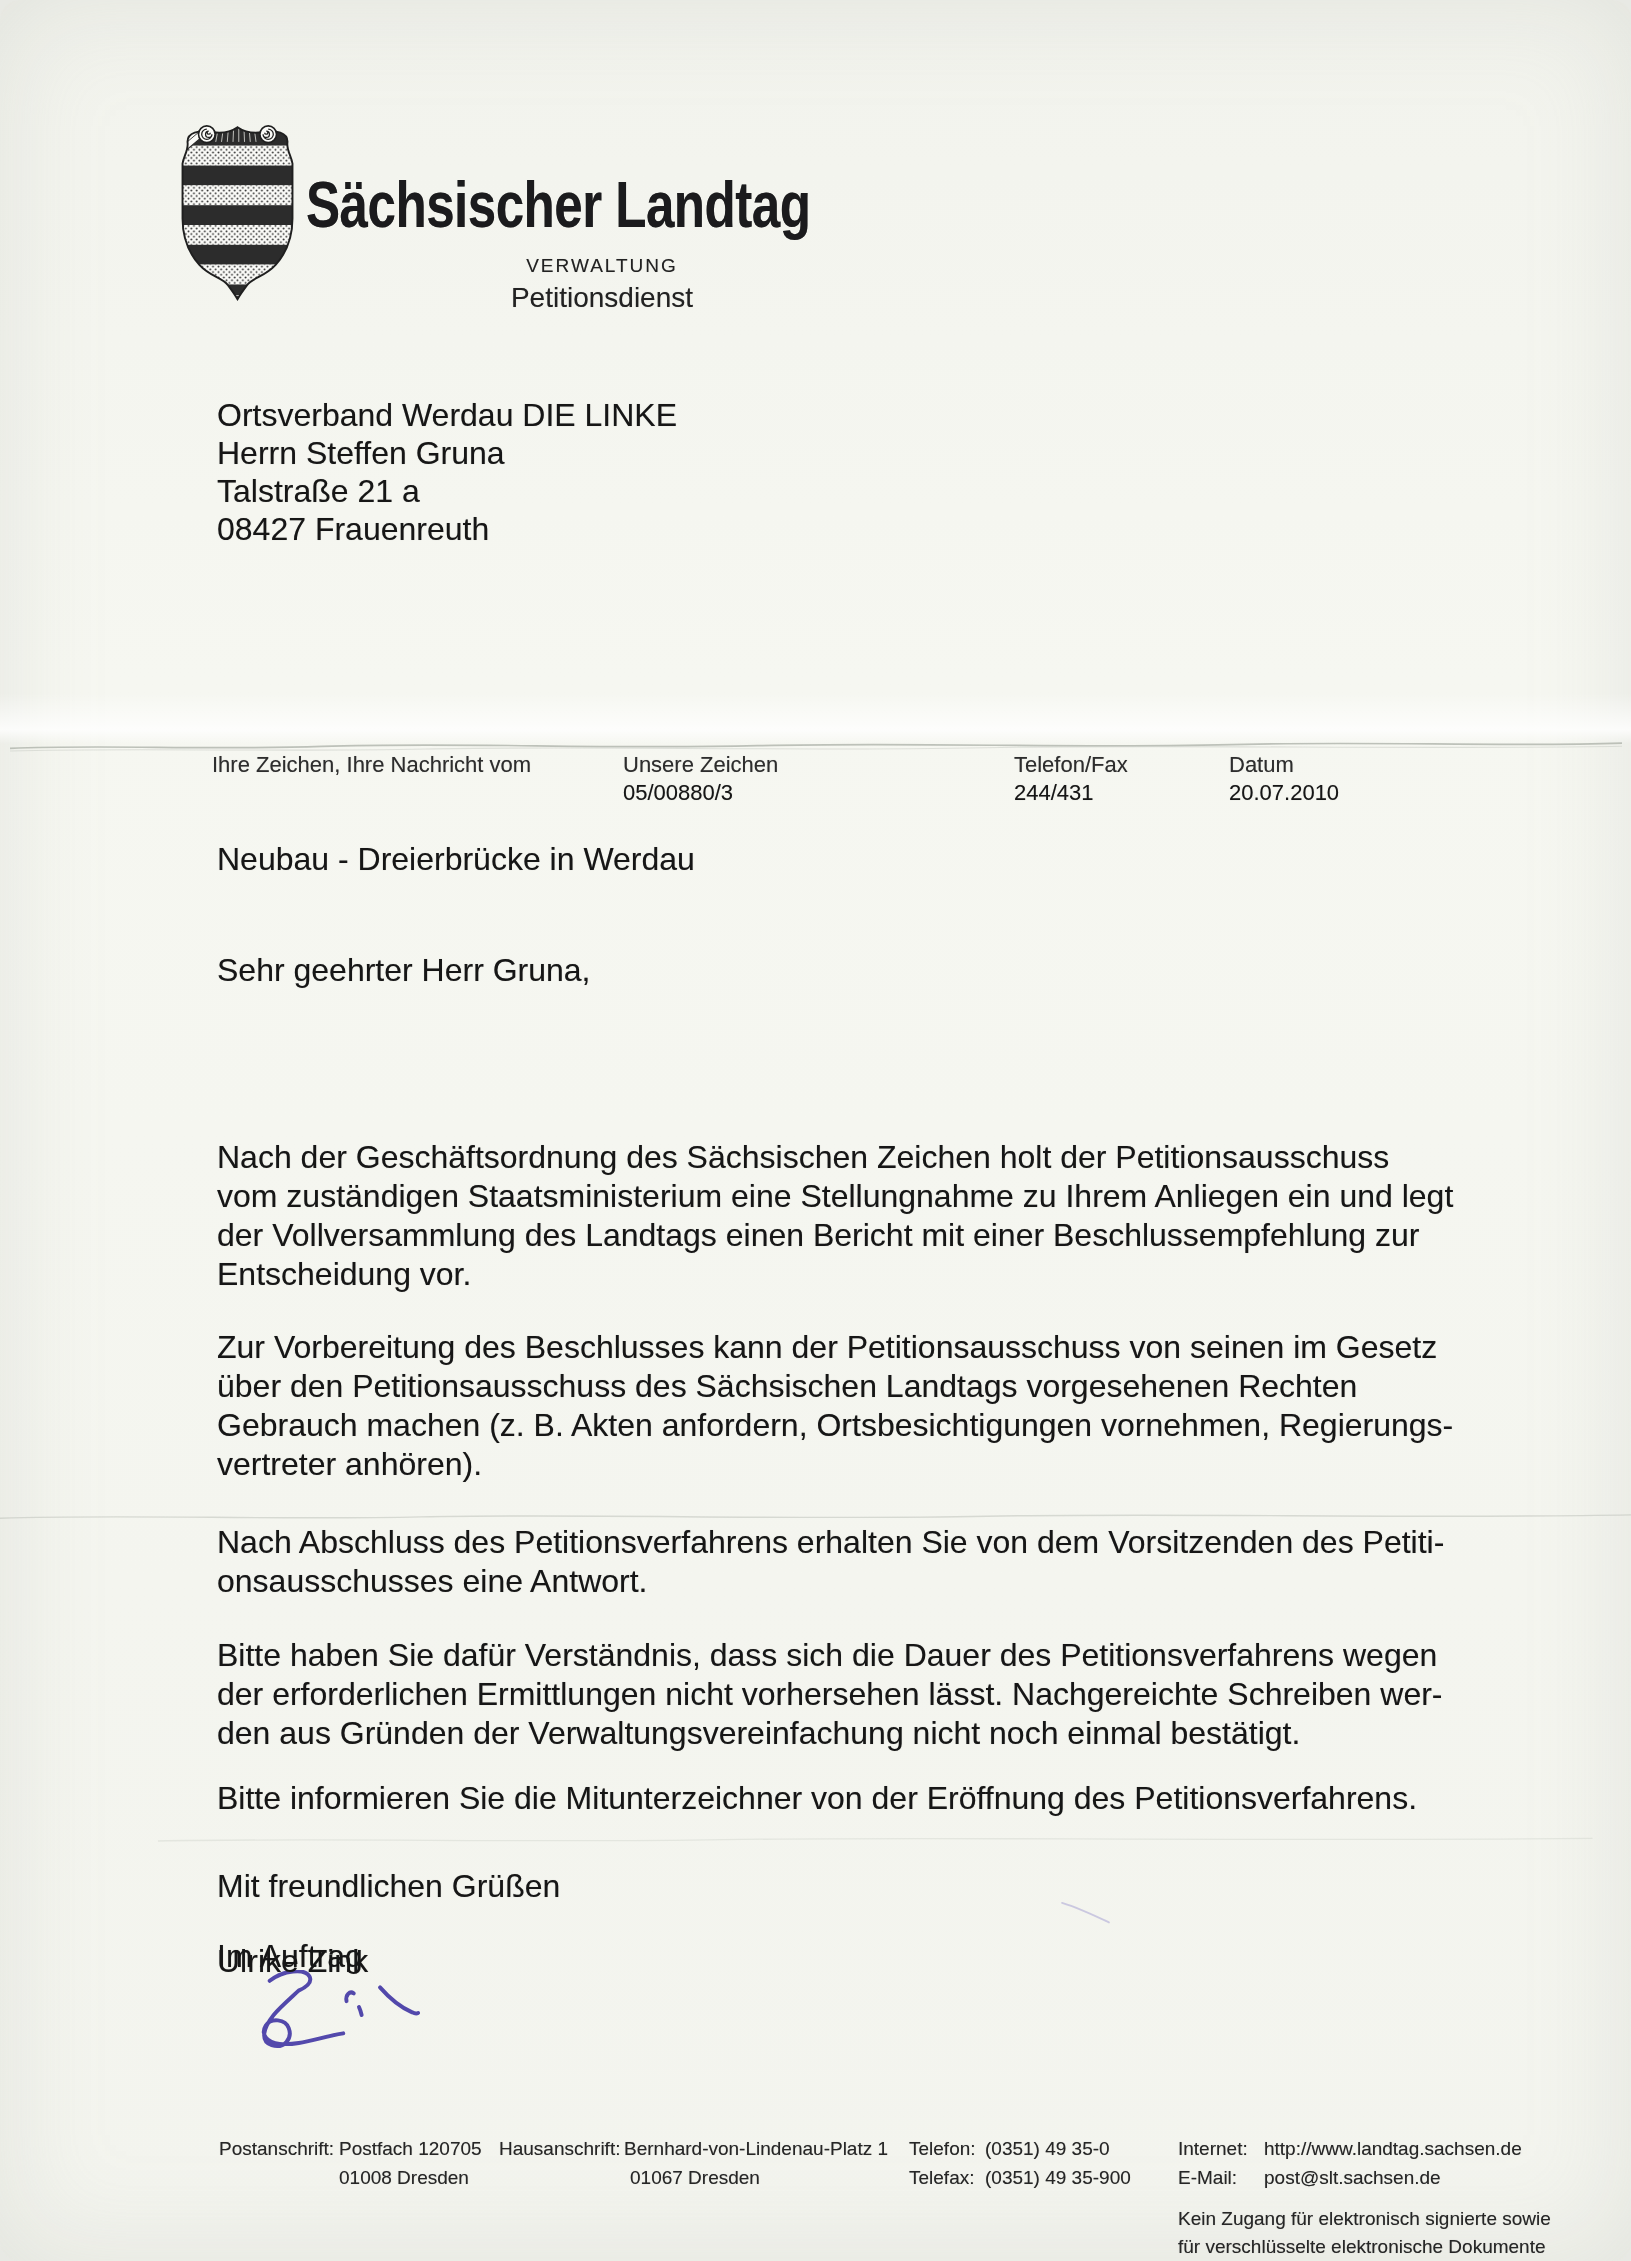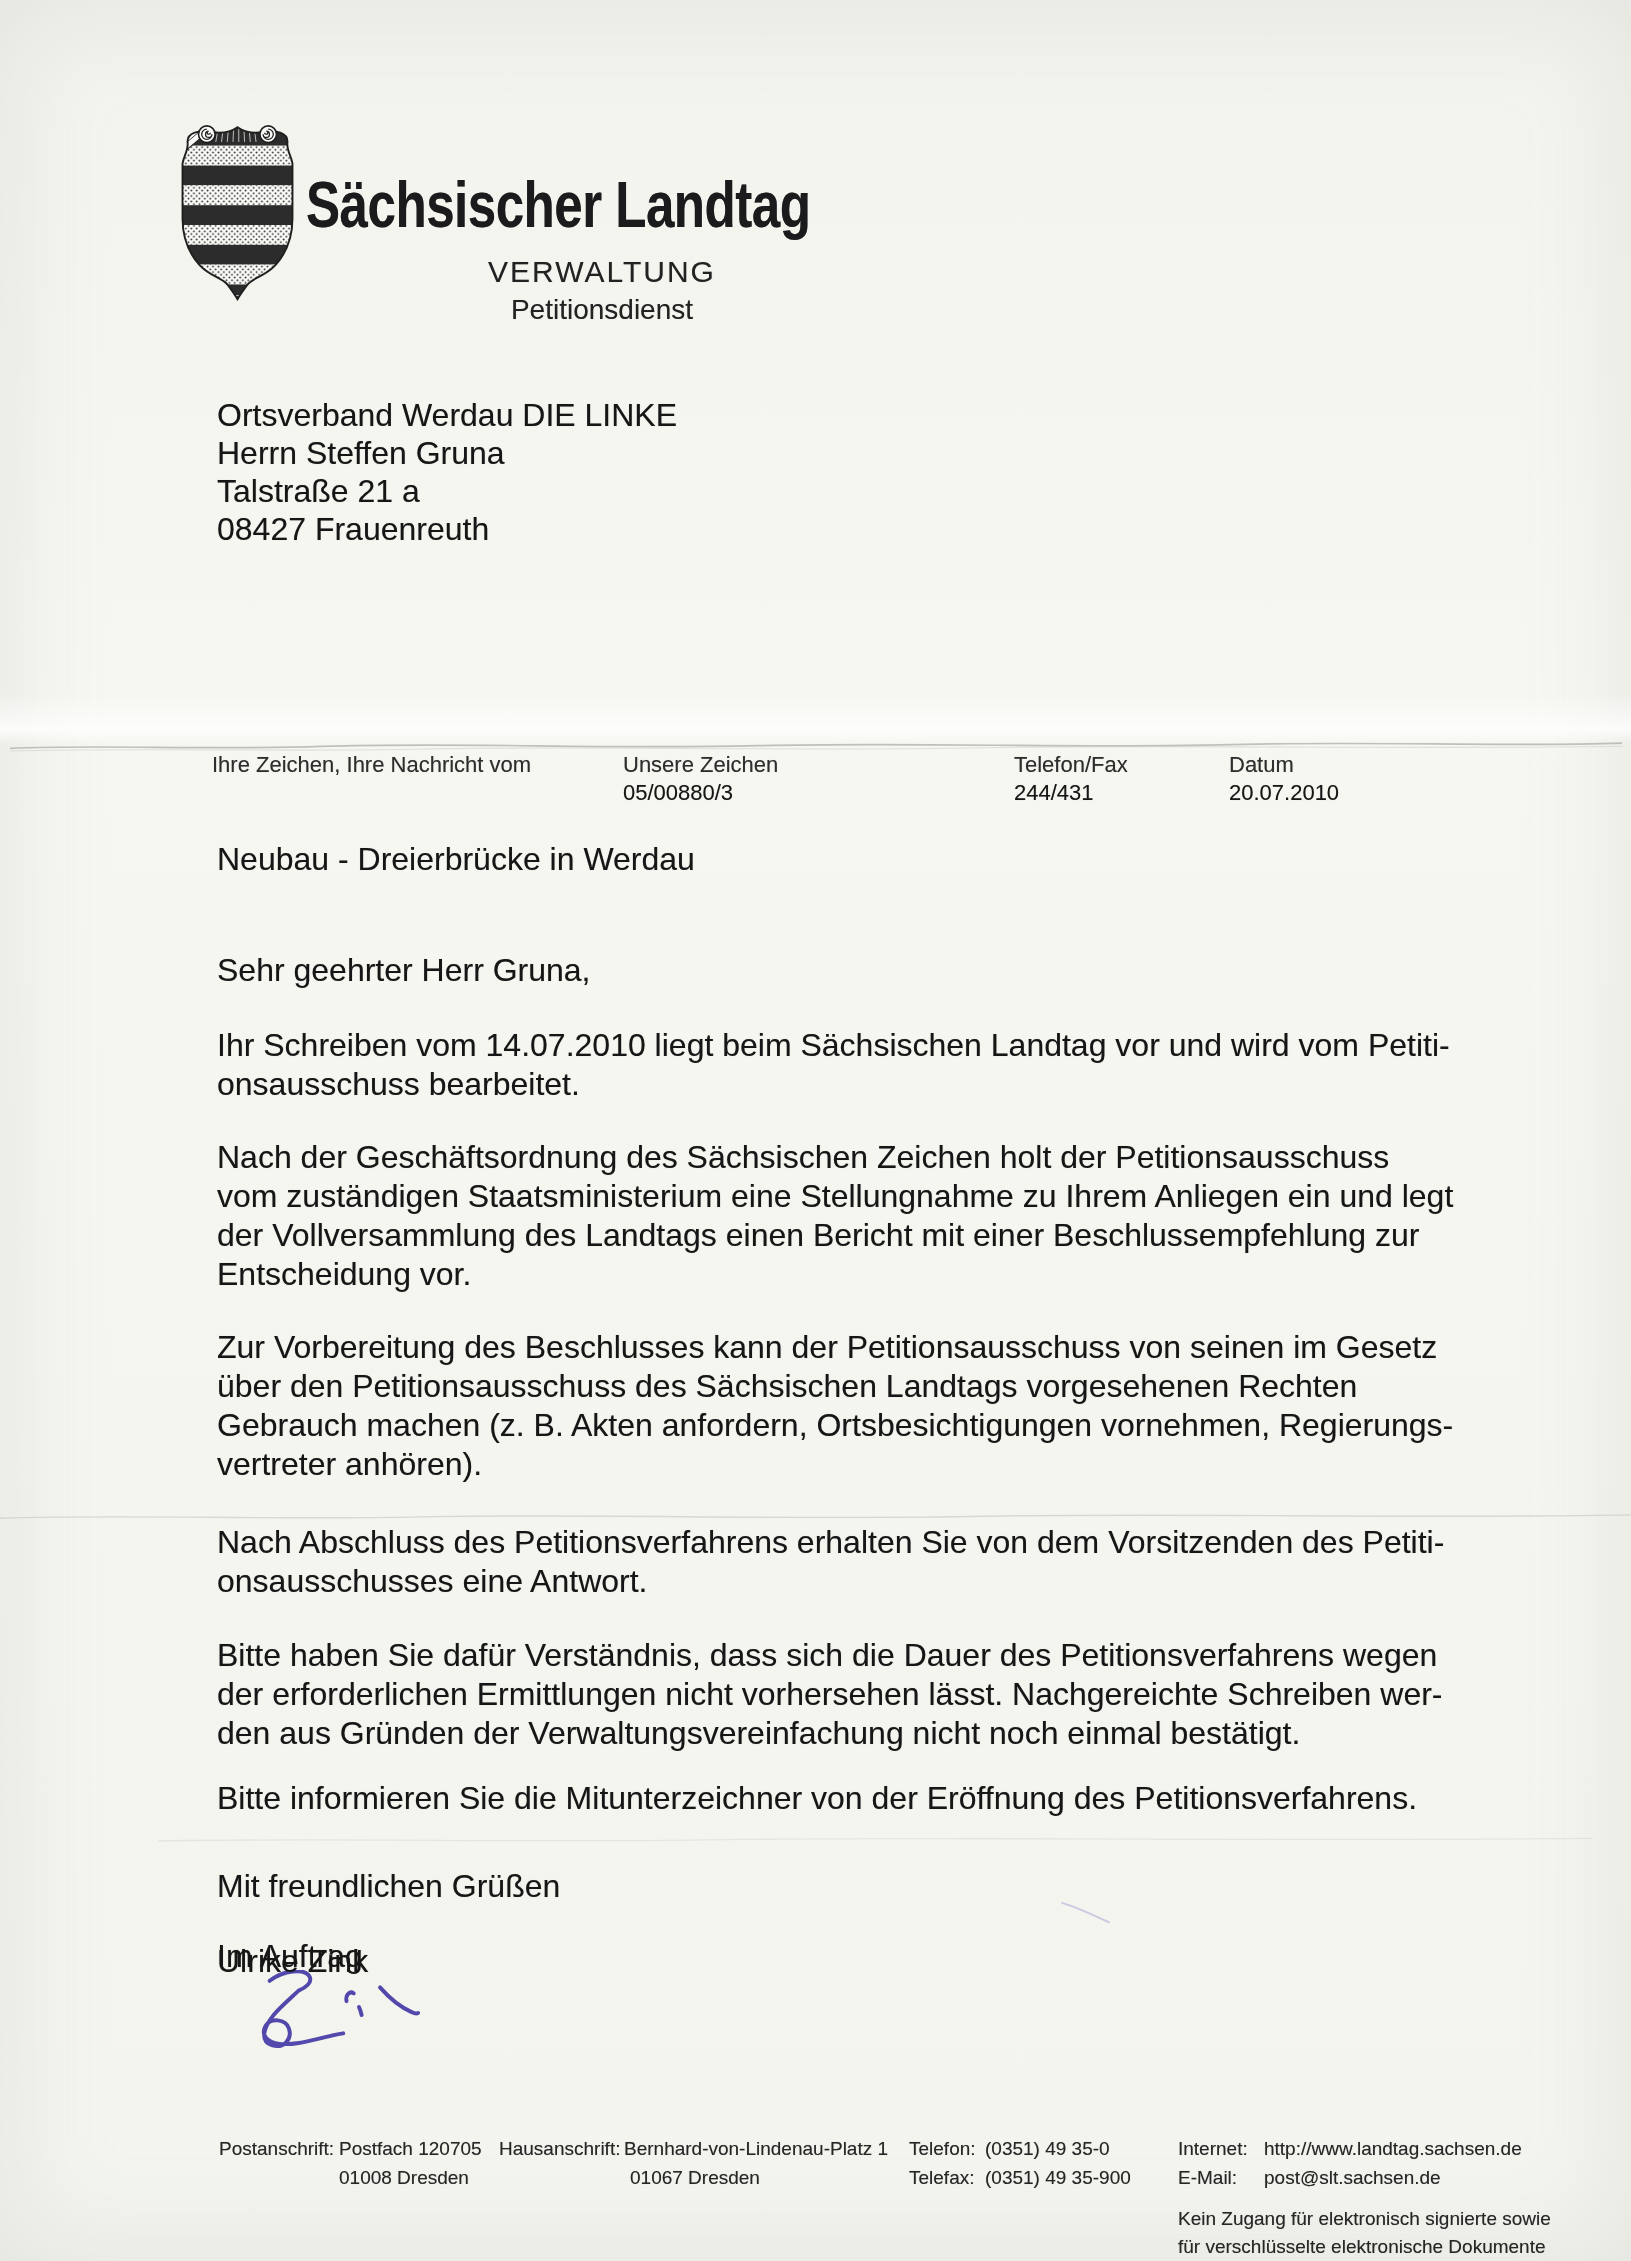--- a/index.html
+++ b/index.html
@@ -13,21 +13,21 @@
     box-shadow:inset 0 0 105px rgba(170,175,162,.22);
     border-radius:20px;
   }
   .t{position:absolute;white-space:nowrap;text-shadow:0 0 0.7px rgba(25,25,25,.38);}
   .org-title{
     font-size:64px;font-weight:bold;letter-spacing:-0.7px;color:#1b1b1d;
     transform:scaleX(.80);transform-origin:left top;
     text-shadow:0 0 0.7px rgba(0,0,0,.5);
   }
   .dept{position:absolute;left:339px;top:255px;width:526px;text-align:center;color:#222;}
-  .dept .division{font-size:30px;letter-spacing:2px;text-shadow:0 0 0.7px rgba(25,25,25,.35);}
+  .dept .division{font-size:19px;letter-spacing:2px;text-shadow:0 0 0.7px rgba(25,25,25,.35);}
   .dept .unit{font-size:28px;margin-top:5.3px;text-shadow:0 0 0.7px rgba(25,25,25,.35);}
   .addr{position:absolute;left:217px;top:396px;font-size:32px;line-height:38px;}
   .addr div{white-space:nowrap;text-shadow:0 0 0.7px rgba(25,25,25,.38);}
   .ref-label{font-size:22px;color:#2d2d2d;}
   .ref-value{font-size:22px;}
   .para{position:absolute;left:217px;font-size:32px;line-height:39px;}
   .para div{white-space:nowrap;text-shadow:0 0 0.7px rgba(25,25,25,.38);}
   .body-line{font-size:32px;}
   .f-label,.f-val{font-size:19px;color:#262626;}
   .crease{position:absolute;left:0;width:1632px;pointer-events:none;}
@@ -149,24 +149,20 @@
   <div class="t ref-label" style="left:1014px;top:752px;">Telefon/Fax</div>
   <div class="t ref-value" style="left:1014px;top:780px;">244/431</div>
 
   <div class="t ref-label" style="left:1229px;top:752px;">Datum</div>
   <div class="t ref-value" style="left:1229px;top:780px;">20.07.2010</div>
 
   <div class="t body-line" style="left:217px;top:841px;">Neubau - Dreierbrücke in Werdau</div>
 
   <div class="t body-line" style="left:217px;top:952px;">Sehr geehrter Herr Gruna,</div>
 
-  <div class="para" style="top:1026px;">
-    <div>Ihr Schreiben vom 14.07.2010 liegt beim Sächsischen Landtag vor und wird vom Petiti-</div>
-    <div>onsausschuss bearbeitet.</div>
-  </div>
 
   <div class="para" style="top:1138px;">
     <div>Nach der Geschäftsordnung des Sächsischen Zeichen holt der Petitionsausschuss</div>
     <div>vom zuständigen Staatsministerium eine Stellungnahme zu Ihrem Anliegen ein und legt</div>
     <div>der Vollversammlung des Landtags einen Bericht mit einer Beschlussempfehlung zur</div>
     <div>Entscheidung vor.</div>
   </div>
 
   <div class="para" style="top:1328px;">
     <div>Zur Vorbereitung des Beschlusses kann der Petitionsausschuss von seinen im Gesetz</div>

